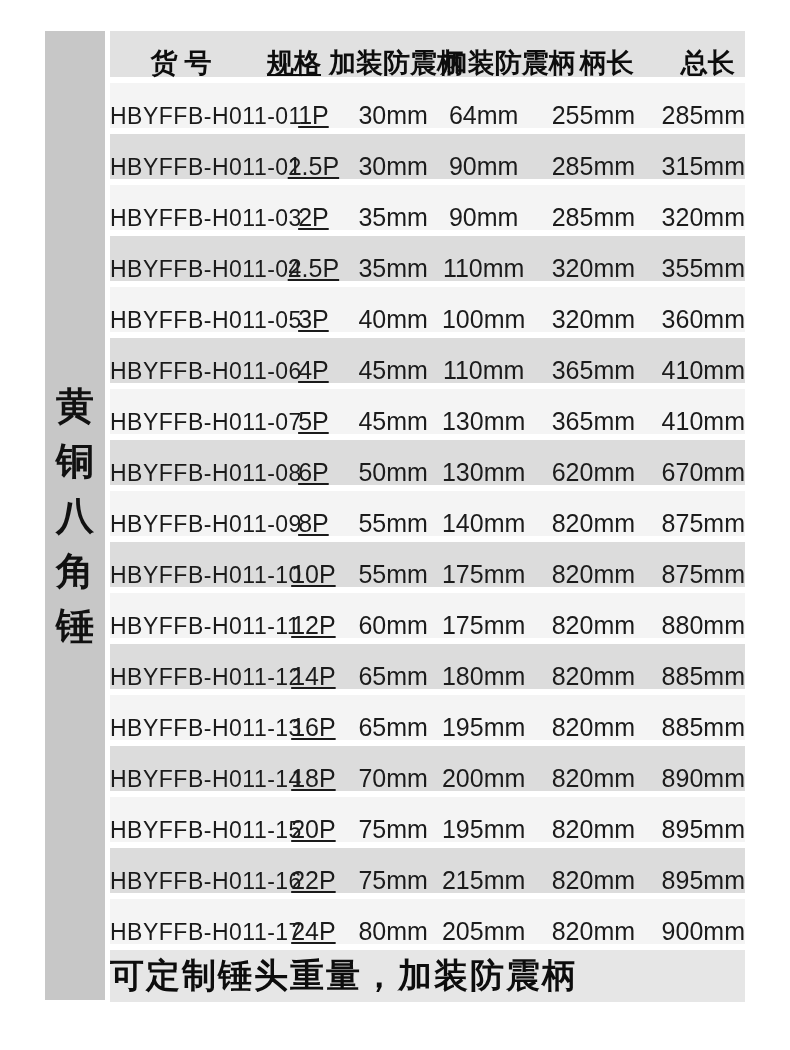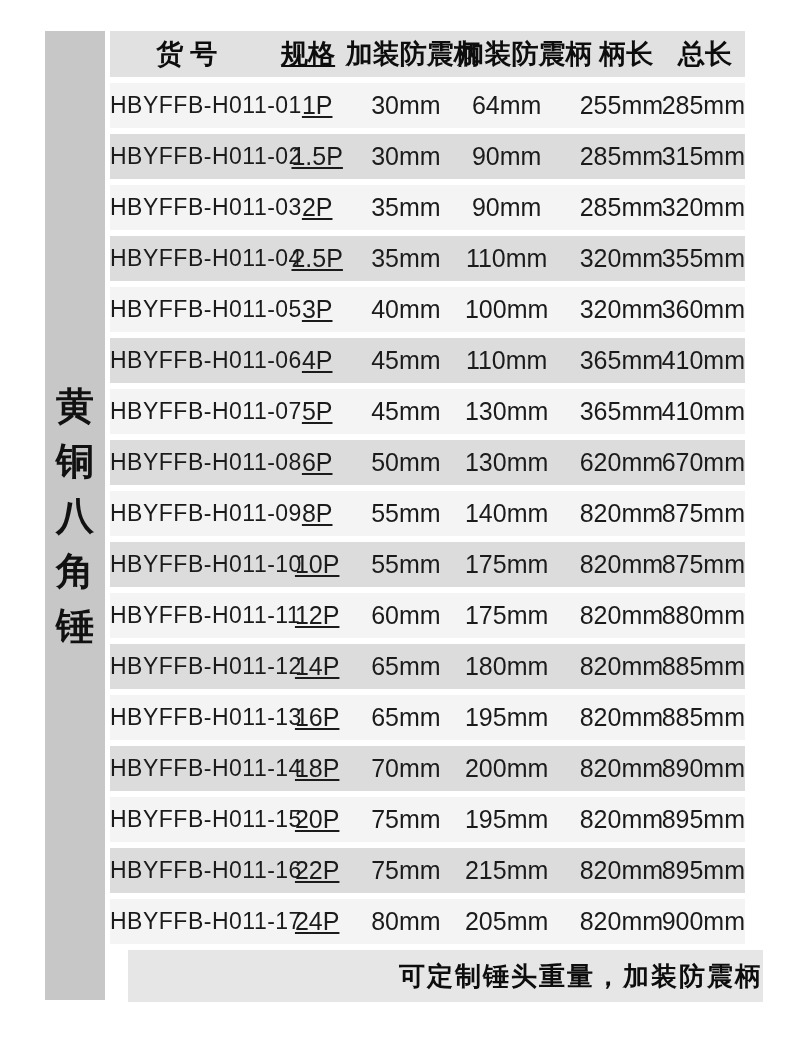--- a/index.html
+++ b/index.html
@@ -27,48 +27,48 @@
     background: var(--sidebar-bg);
     display: flex; flex-direction: column;
     align-items: center; justify-content: center;
     gap: 17px;
   }
   .sidebar .ch { font-size: 38px; font-weight: bold; line-height: 1; color: #111; }
 
   
   .spec-table { position: absolute; left: 110px; top: 31px; width: 635px; }
   .row {
-    display: flex; align-items: center;
+    display: flex; align-items: flex-end;
     height: 45px; margin-bottom: 6px;
     font-size: 25px;
   }
   .row.header {
     height: 46px;
     background: var(--header-bg);
     font-weight: bold; font-size: 27px; color: #0d0d0d;
   }
   .row.light { background: var(--row-light); }
   .row.dark  { background: var(--row-dark); }
   .cell { text-align: center; line-height: 1; white-space: nowrap; }
   .c0 { width: 26.8%; }
   .c1 { width: 12.6%; text-decoration: underline; }
   .c2 { width: 17.6%; }
   .c3 { width: 16.7%; }
   .c4 { width: 12.9%; margin-left: 24px; }
-  .c5 { width: 13.4%; }
+  .c5 { width: 13.4%; margin-left: 28px; }
   .row.header .c0 { letter-spacing: 7px; }
   .row:not(.header) .c0 { font-size: 23px; letter-spacing: 0.5px; }
 
   
   .footer {
-    position: absolute; left: 128px; top: 950px;
+    position: absolute; left: 110px; top: 950px;
     width: 635px; height: 52px;
     background: var(--footer-bg);
-    display: flex; align-items: center; justify-content: flex-end;
-    font-weight: bold; font-size: 26px; color: #0d0d0d;
+    display: flex; align-items: center; justify-content: flex-start;
+    font-weight: bold; font-size: 34px; color: #0d0d0d;
     letter-spacing: 2px;
   }
 </style>
 </head>
 <body>
 
 <div class="page">
 
   <div class="sidebar" id="sidebar">
       <span class="ch">黄</span>

